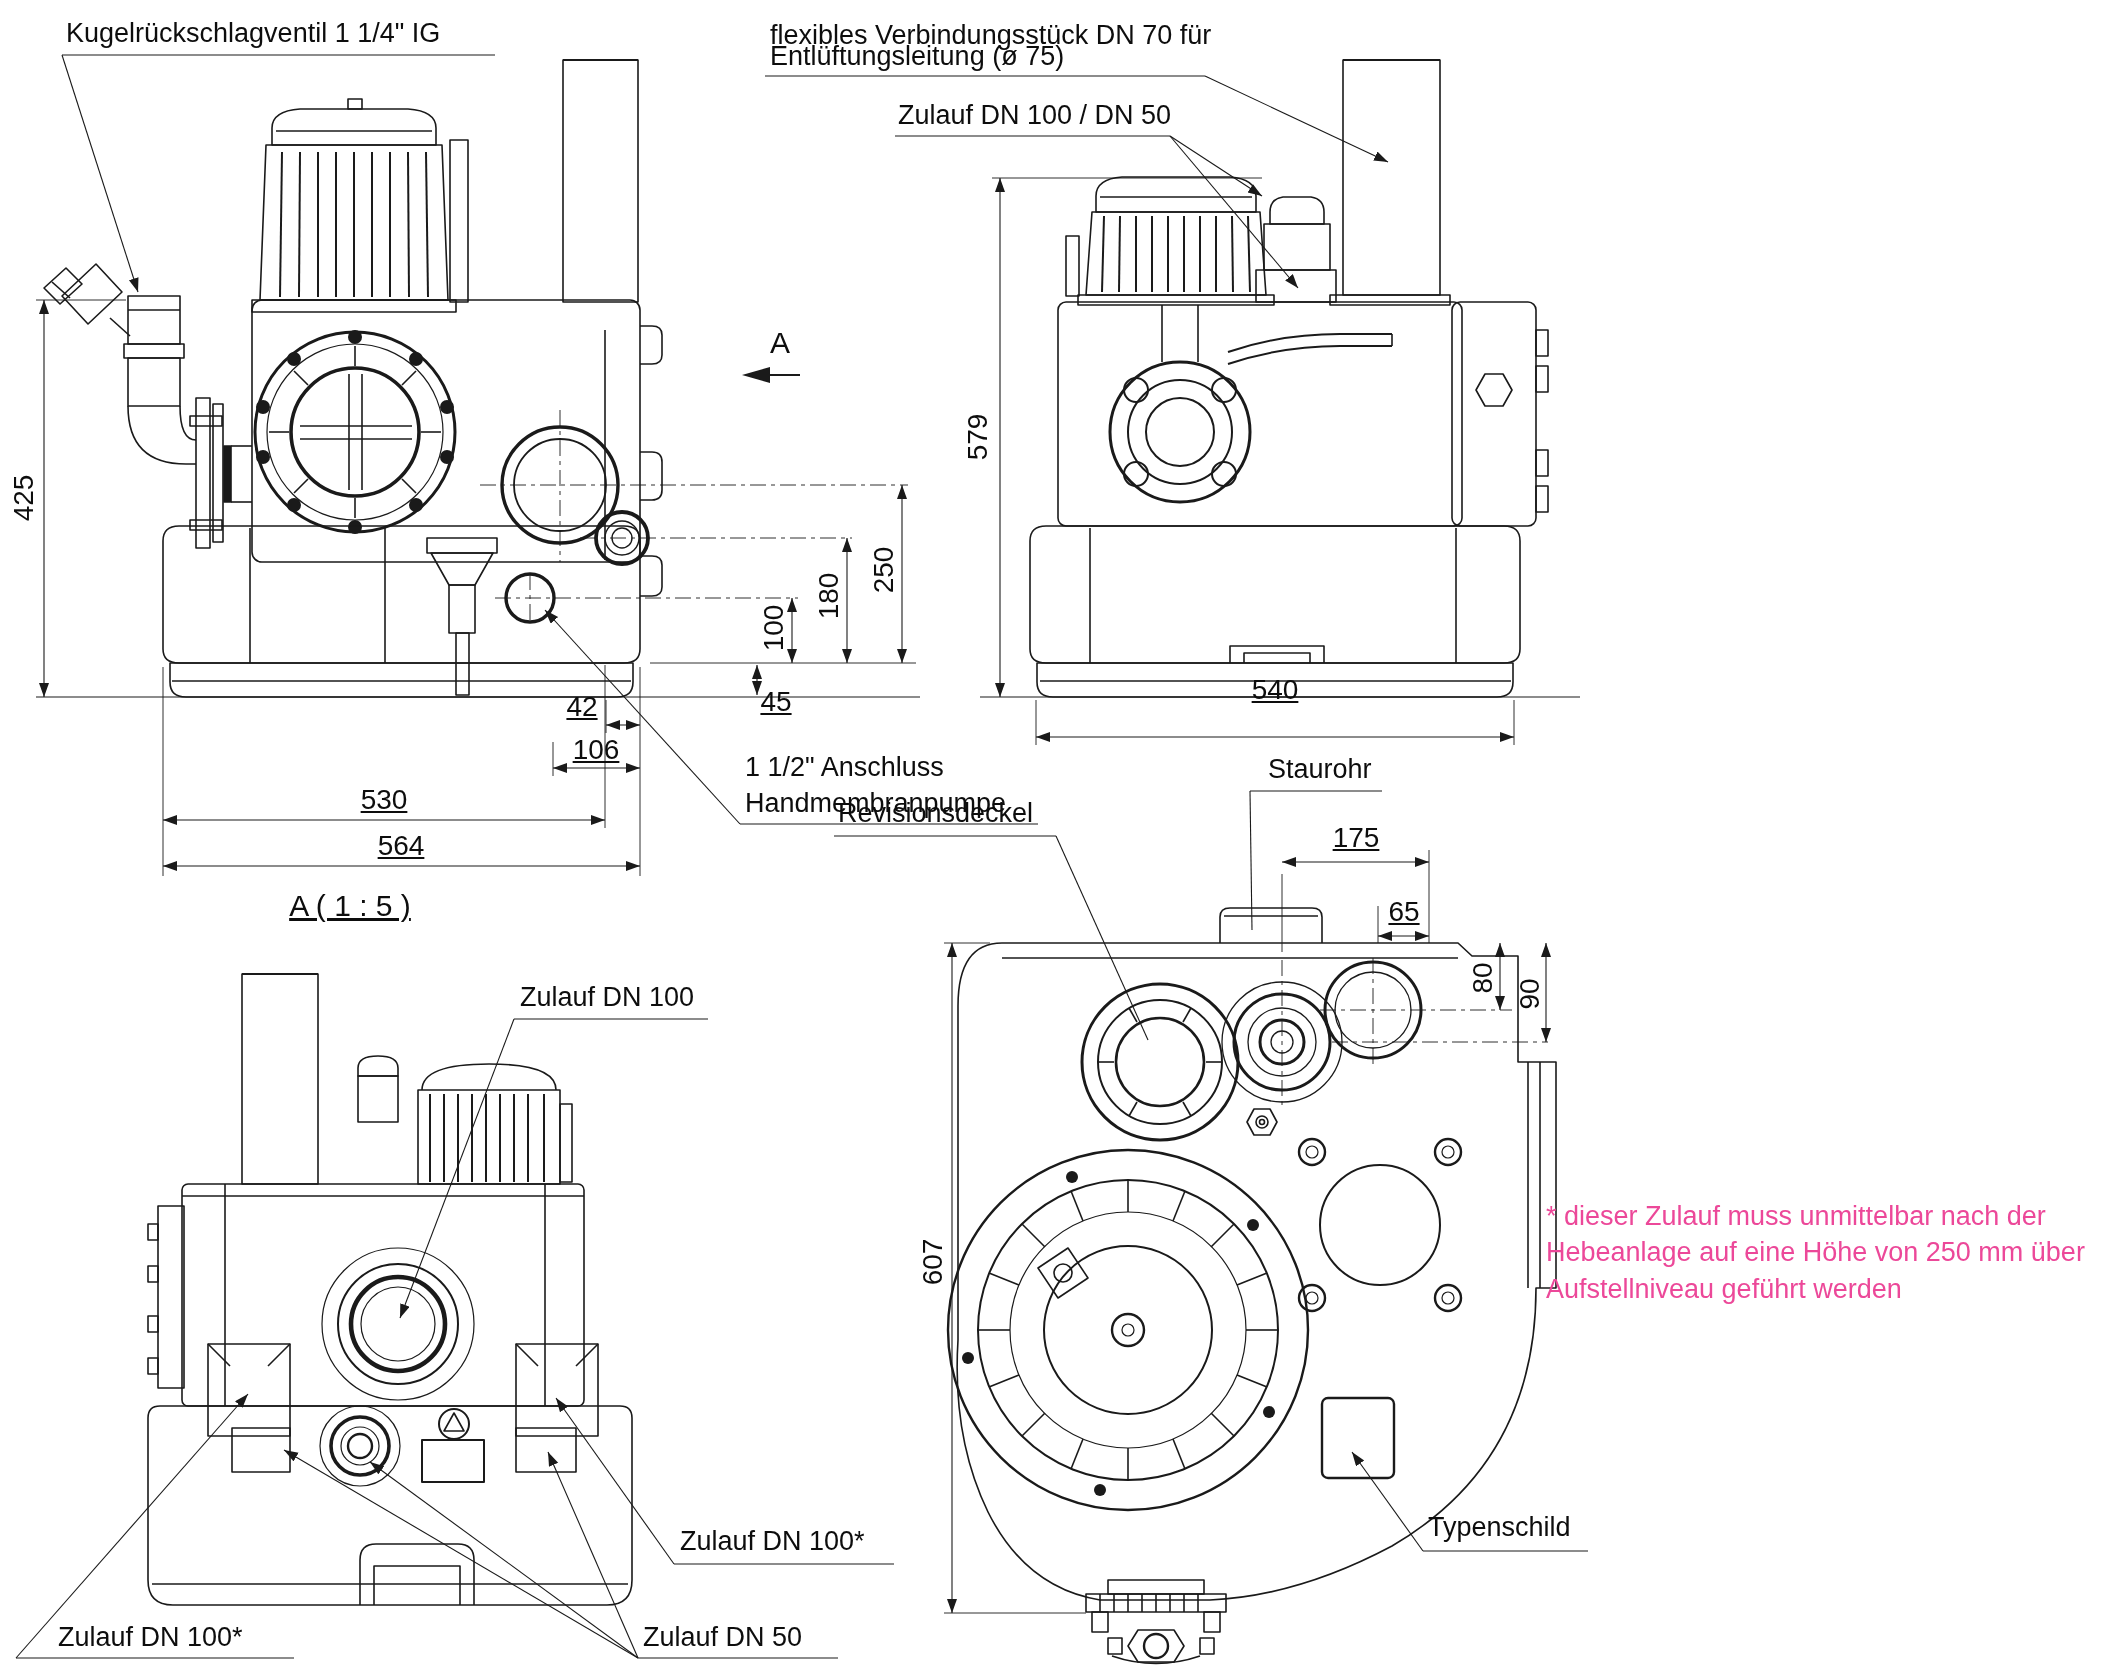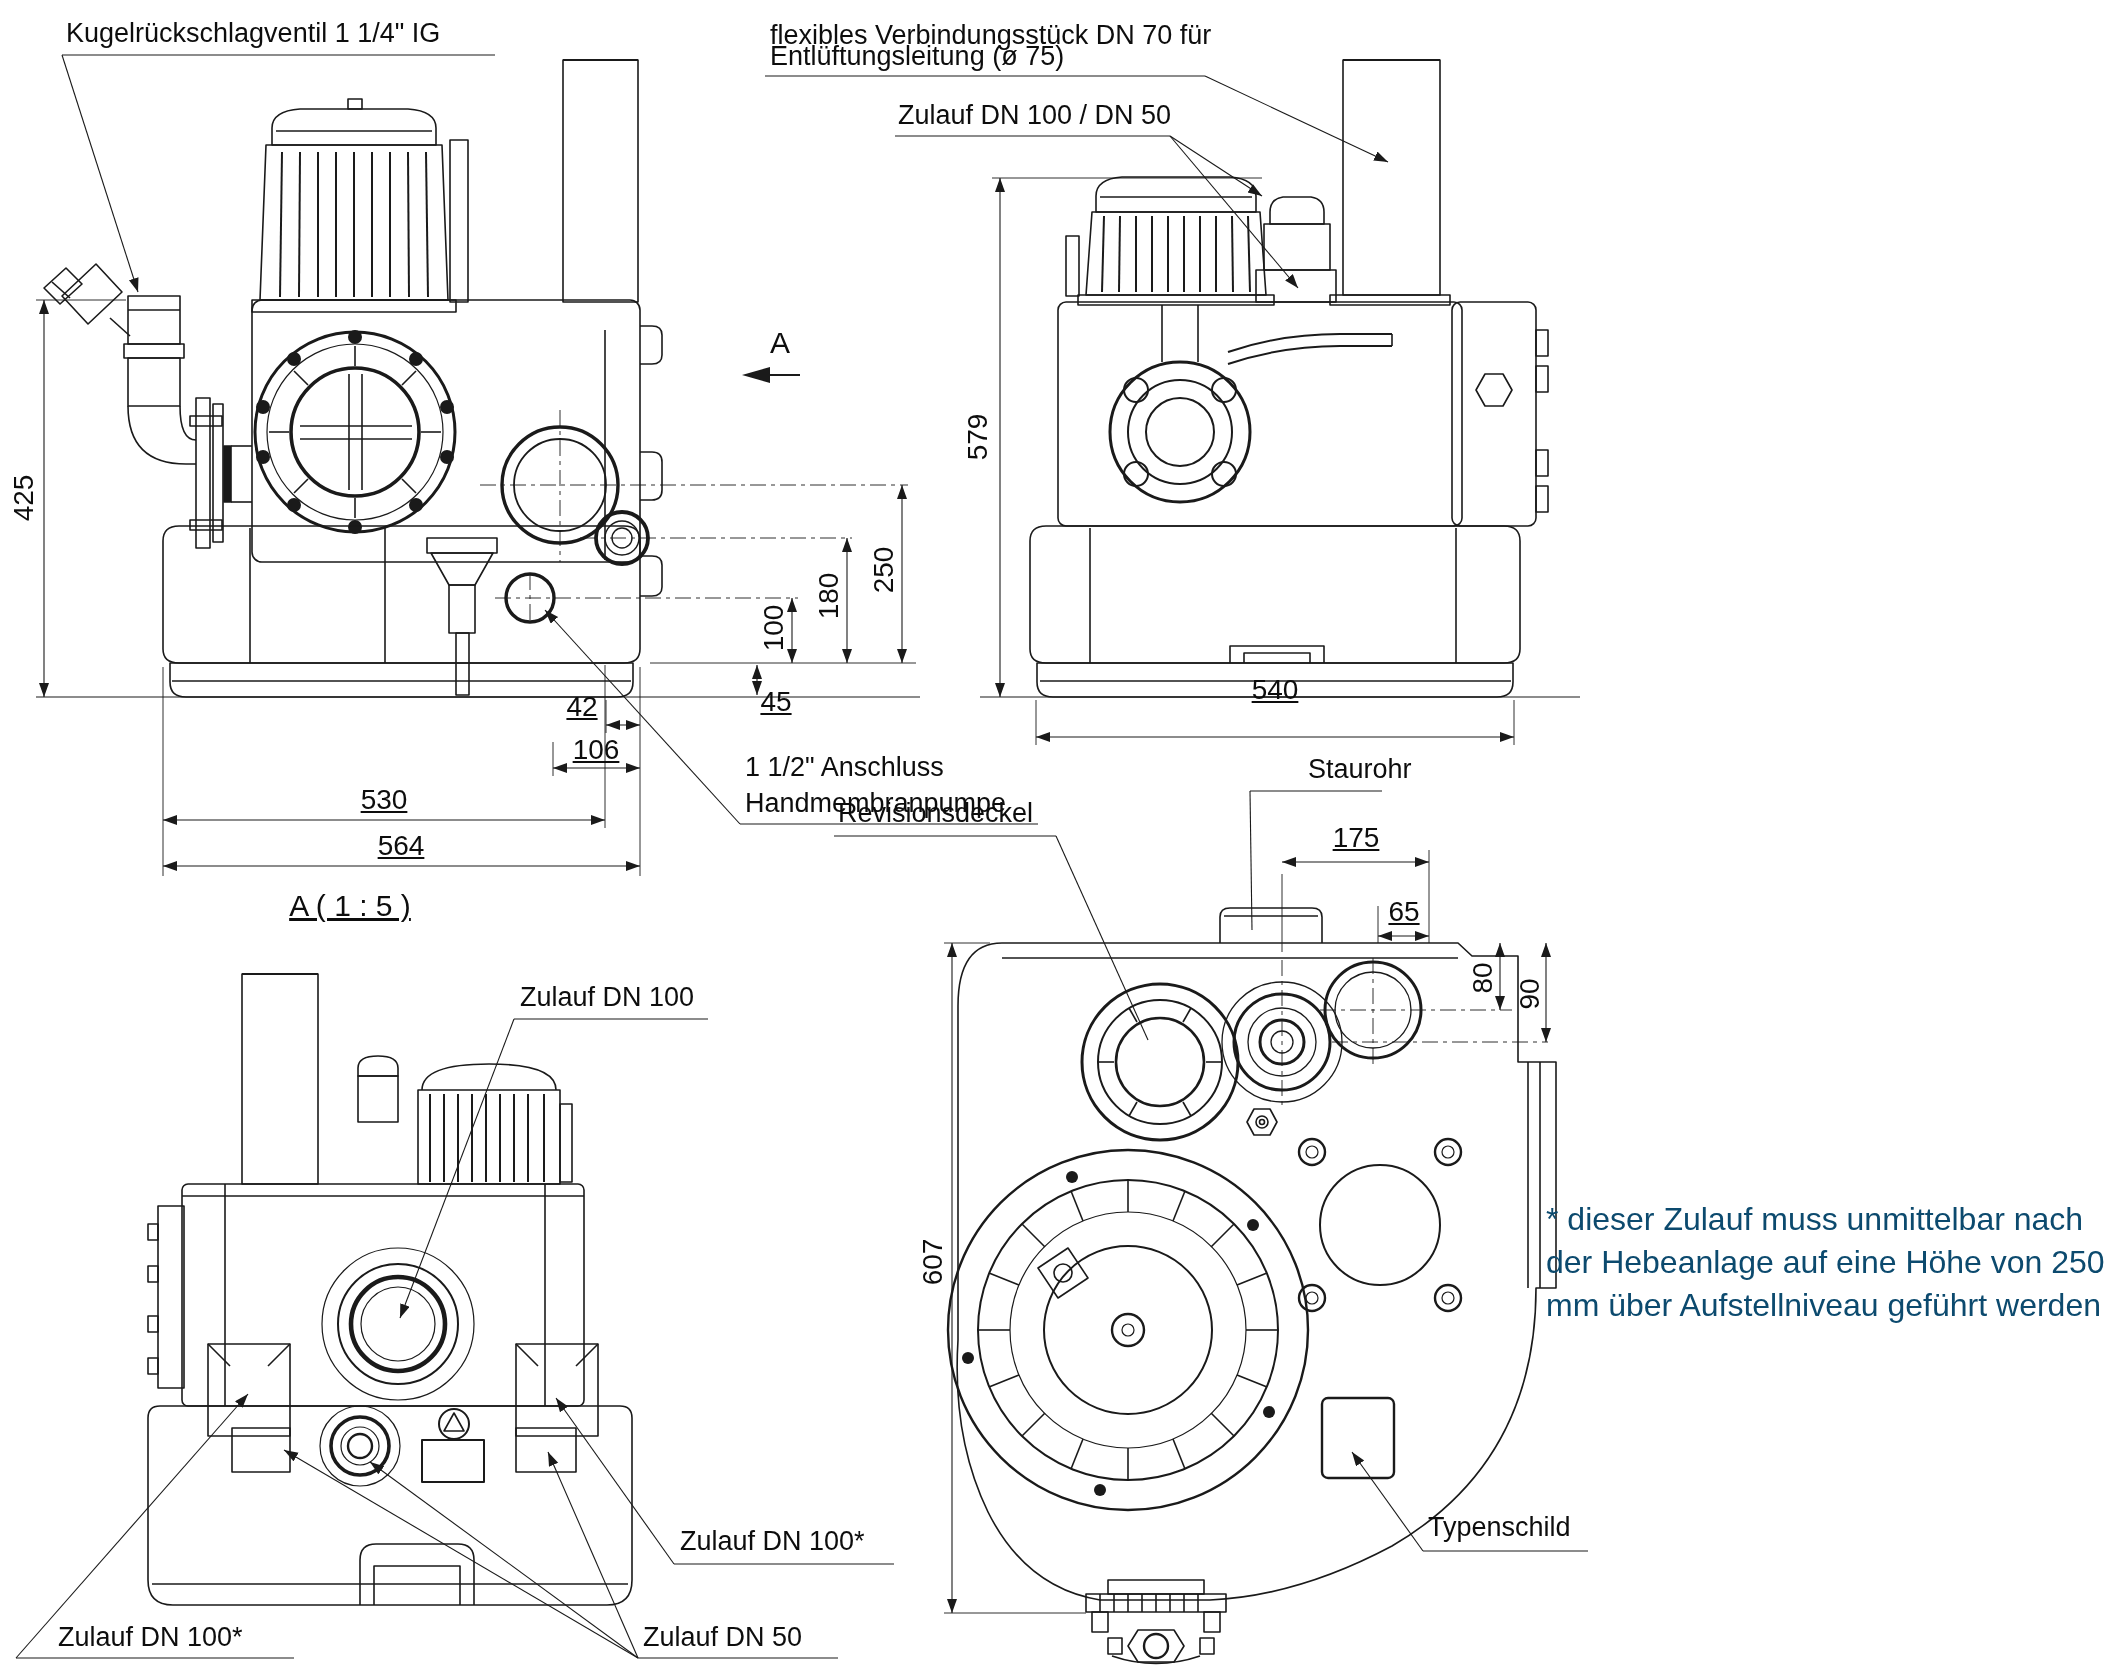--- a/index.html
+++ b/index.html
@@ -6,21 +6,21 @@
   .canvas{position:relative;width:2126px;height:1672px;background:#ffffff;
           font-family:"Liberation Sans",sans-serif;color:#111;overflow:hidden;}
   svg.art{position:absolute;left:0;top:0;}
   svg.art *{vector-effect:none;}
   .lbl{position:absolute;font-size:27px;white-space:nowrap;color:#0d0d0d;}
   .dim{position:absolute;font-size:28px;white-space:nowrap;color:#0d0d0d;
        transform:translate(-50%,-50%);text-decoration:underline;}
   .vdim{position:absolute;font-size:28px;white-space:nowrap;color:#0d0d0d;
         transform:translate(-50%,-50%) rotate(-90deg);}
   .big{font-size:30px;}
-  .footnote{position:absolute;font-size:32px;line-height:1.35;color:#0c4a6e;}
+  .footnote{position:absolute;font-size:27px;line-height:1.35;color:#ec4899;}
 </style>
 </head>
 <body>
 
 <div class="canvas">
 
 <svg class="art" width="2126" height="1672" viewBox="0 0 2126 1672" stroke="#1a1a1a" fill="none" stroke-width="1.6" stroke-linejoin="round">
   <defs>
     <marker id="ae" markerWidth="16" markerHeight="12" refX="14" refY="5" orient="auto-start-reverse" markerUnits="userSpaceOnUse">
       <path d="M0,0 L14,5 L0,10 Z" fill="#1a1a1a" stroke="none"></path>
@@ -488,21 +488,21 @@
 <div class="dim" style="left:384px;top:800px;">530</div>
 <div class="dim" style="left:401px;top:846px;">564</div>
 <div class="dim big" style="left:350px;top:906px;">A ( 1 : 5 )</div>
 
 <div class="lbl" style="left:745px;top:752px;">1 1/2" Anschluss</div>
 <div class="lbl" style="left:745px;top:788px;">Handmembranpumpe</div>
 
 <div class="vdim" style="left:978px;top:437px;">579</div>
 <div class="dim" style="left:1275px;top:690px;">540</div>
 
-<div class="lbl" style="left:1308px;top:754px;">Staurohr</div>
+<div class="lbl" style="left:1268px;top:754px;">Staurohr</div>
 <div class="dim" style="left:1356px;top:838px;">175</div>
 <div class="dim" style="left:1404px;top:912px;">65</div>
 <div class="lbl" style="left:838px;top:798px;">Revisionsdeckel</div>
 <div class="vdim" style="left:1483px;top:978px;">80</div>
 <div class="vdim" style="left:1530px;top:994px;">90</div>
 <div class="vdim" style="left:933px;top:1262px;">607</div>
 <div class="lbl" style="left:1428px;top:1512px;">Typenschild</div>
 
 <div class="lbl" style="left:520px;top:982px;">Zulauf DN 100</div>
 <div class="lbl" style="left:680px;top:1526px;">Zulauf DN 100*</div>

